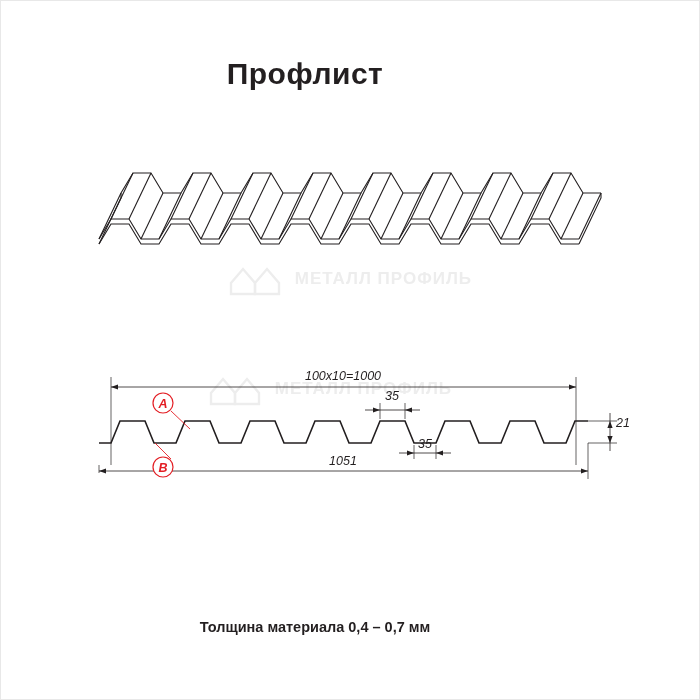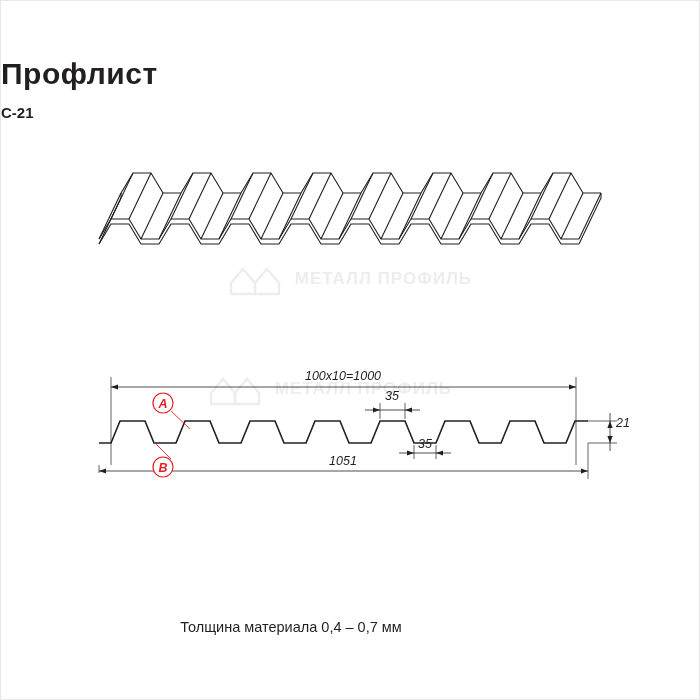--- a/index.html
+++ b/index.html
@@ -20,23 +20,23 @@
     width: 700px;
     height: 700px;
     border: 1px solid #e8e8e8;
     box-sizing: border-box;
   }
 
   
   .title-block {
     position: absolute;
     top: 56px;
-    left: 0;
+    left: 12px;
     width: 584px;
-    text-align: left;
+    text-align: center;
   }
   .title {
     font-size: 30px;
     font-weight: bold;
     letter-spacing: 0.5px;
     color: #231f20;
     line-height: 1.1;
   }
   .subtitle {
     margin-top: 14px;
@@ -84,35 +84,35 @@
   }
 
   
   .footnote {
     position: absolute;
     top: 618px;
     left: 0;
     width: 580px;
     text-align: center;
     font-size: 14.5px;
-    font-weight: normal;
-    color: #231f20;
+    font-weight: bold;
+    color: #231f20;
+    padding-left: 24px;
   }
 
   svg { display: block; }
   text { font-family: "Liberation Sans", sans-serif; }
 </style>
 </head>
 <body>
 
 <div class="page">
 
   <div class="title-block">
     <div class="title">Профлист</div>
-    <div class="subtitle">C-21</div>
   </div>
 
   <div class="watermark wm-1">
     <span class="wm-icon">
       <svg width="52" height="34" viewBox="0 0 52 34">
         <path d="M2 20 L14 6 L26 20 L26 31 L2 31 Z" fill="none" stroke="#ededed" stroke-width="2.4"></path>
         <path d="M26 20 L38 6 L50 20 L50 31 L26 31 Z" fill="none" stroke="#ededed" stroke-width="2.4"></path>
       </svg>
     </span>
     <span>МЕТАЛЛ ПРОФИЛЬ</span>

